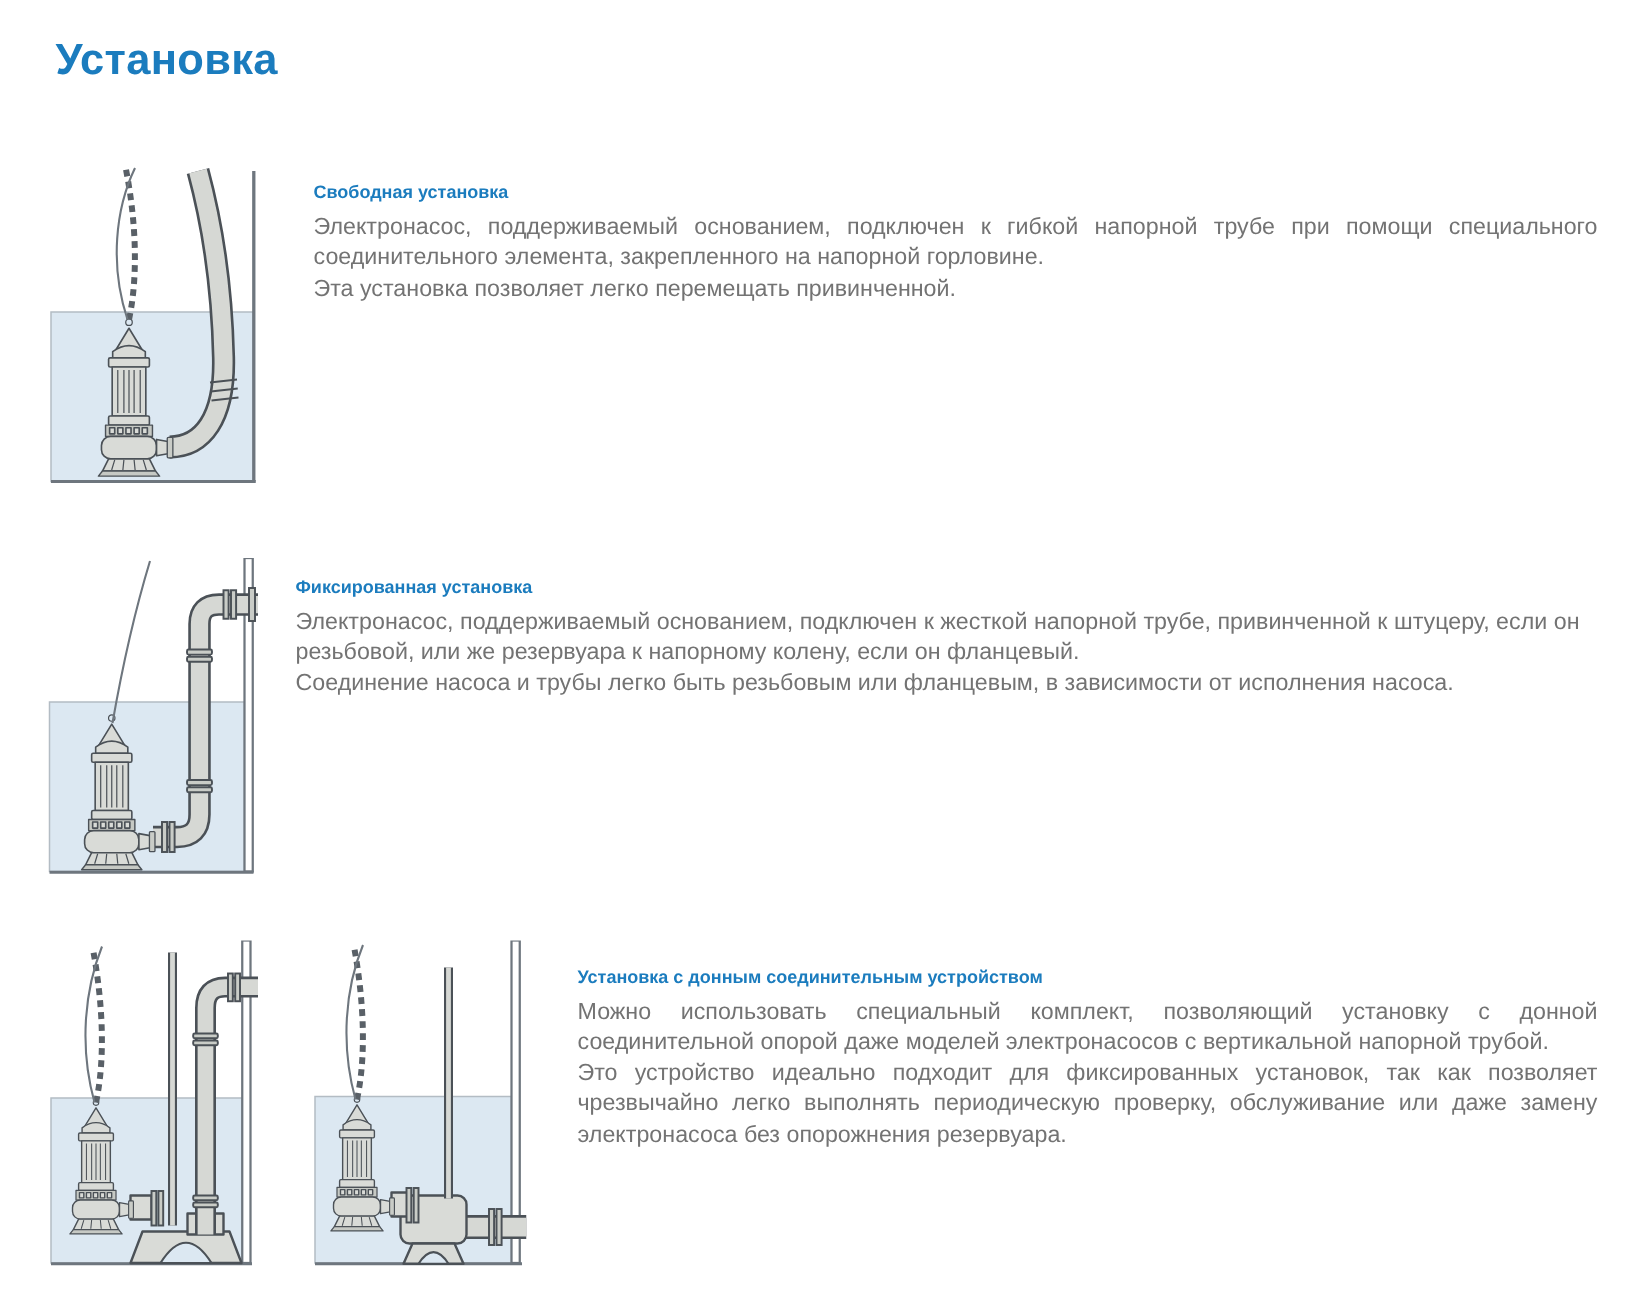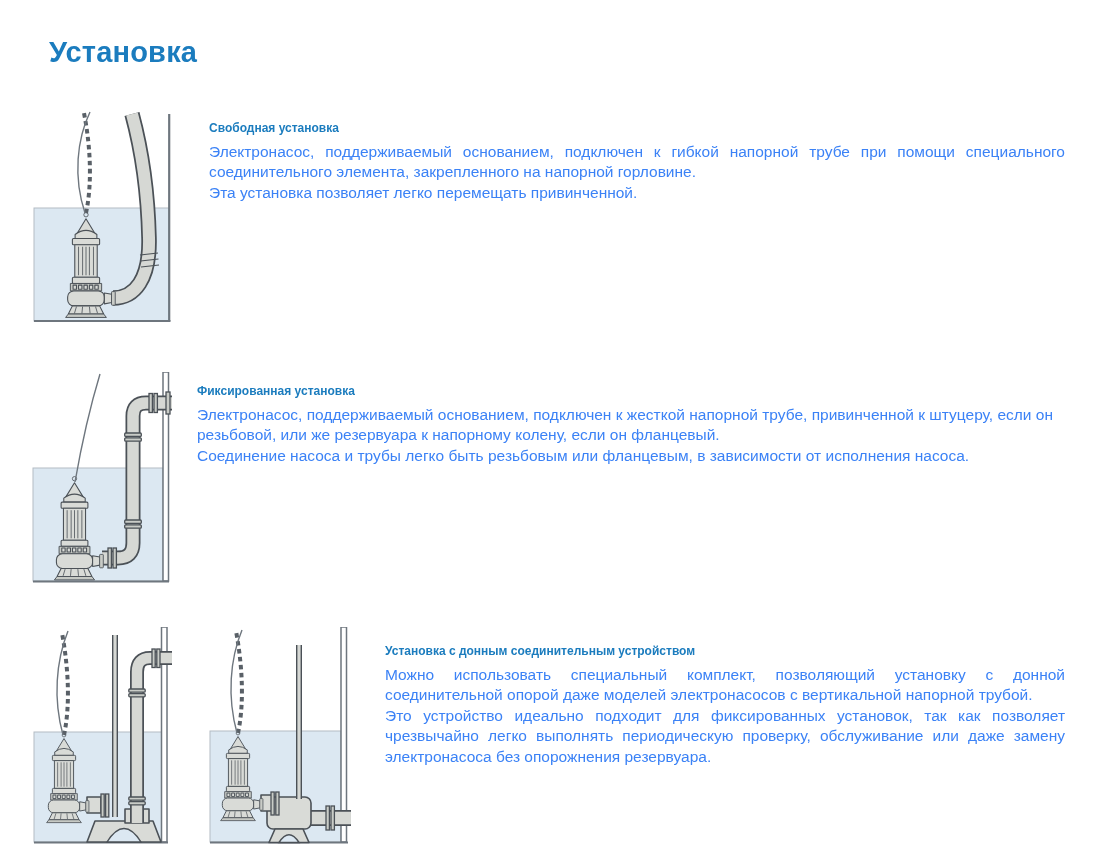--- a/index.html
+++ b/index.html
@@ -5,28 +5,28 @@
 <style>
   html,body{margin:0;padding:0;}
   body{
     width:1097px;height:865px;position:relative;overflow:hidden;
     background:#ffffff;
     font-family:"Liberation Sans", sans-serif;
     color:#3f4245;
   }
   .abs{position:absolute;}
   .page-title{
-    font-size:29px;font-weight:bold;color:#1b7cbe;margin:12px;
+    font-size:29px;font-weight:bold;color:#1b7cbe;margin:0;
     letter-spacing:0.2px;
   }
   .sec-heading{
     font-size:12px;font-weight:bold;color:#1b7cbe;margin:0;
   }
   .body-text{
-    font-size:15.5px;line-height:20.4px;text-align:justify;color:#3b82f6;
+    font-size:15.5px;line-height:20.4px;text-align:justify;color:#737373;
     margin-top:7px;
   }
   .body-text p{margin:0;}
   
   svg{display:block;}
   .outline{fill:#d9dbd7;stroke:#4b5157;stroke-width:1.6;stroke-linejoin:round;}
   .dark{fill:#c6c9c4;stroke:#4b5157;stroke-width:1.4;stroke-linejoin:round;}
   .ln{fill:none;stroke:#4b5157;stroke-width:1.2;}
   .pipe-o{fill:none;stroke:#4b5157;stroke-linejoin:round;}
   .pipe-i{fill:none;stroke:#d6d8d4;stroke-linejoin:round;}

